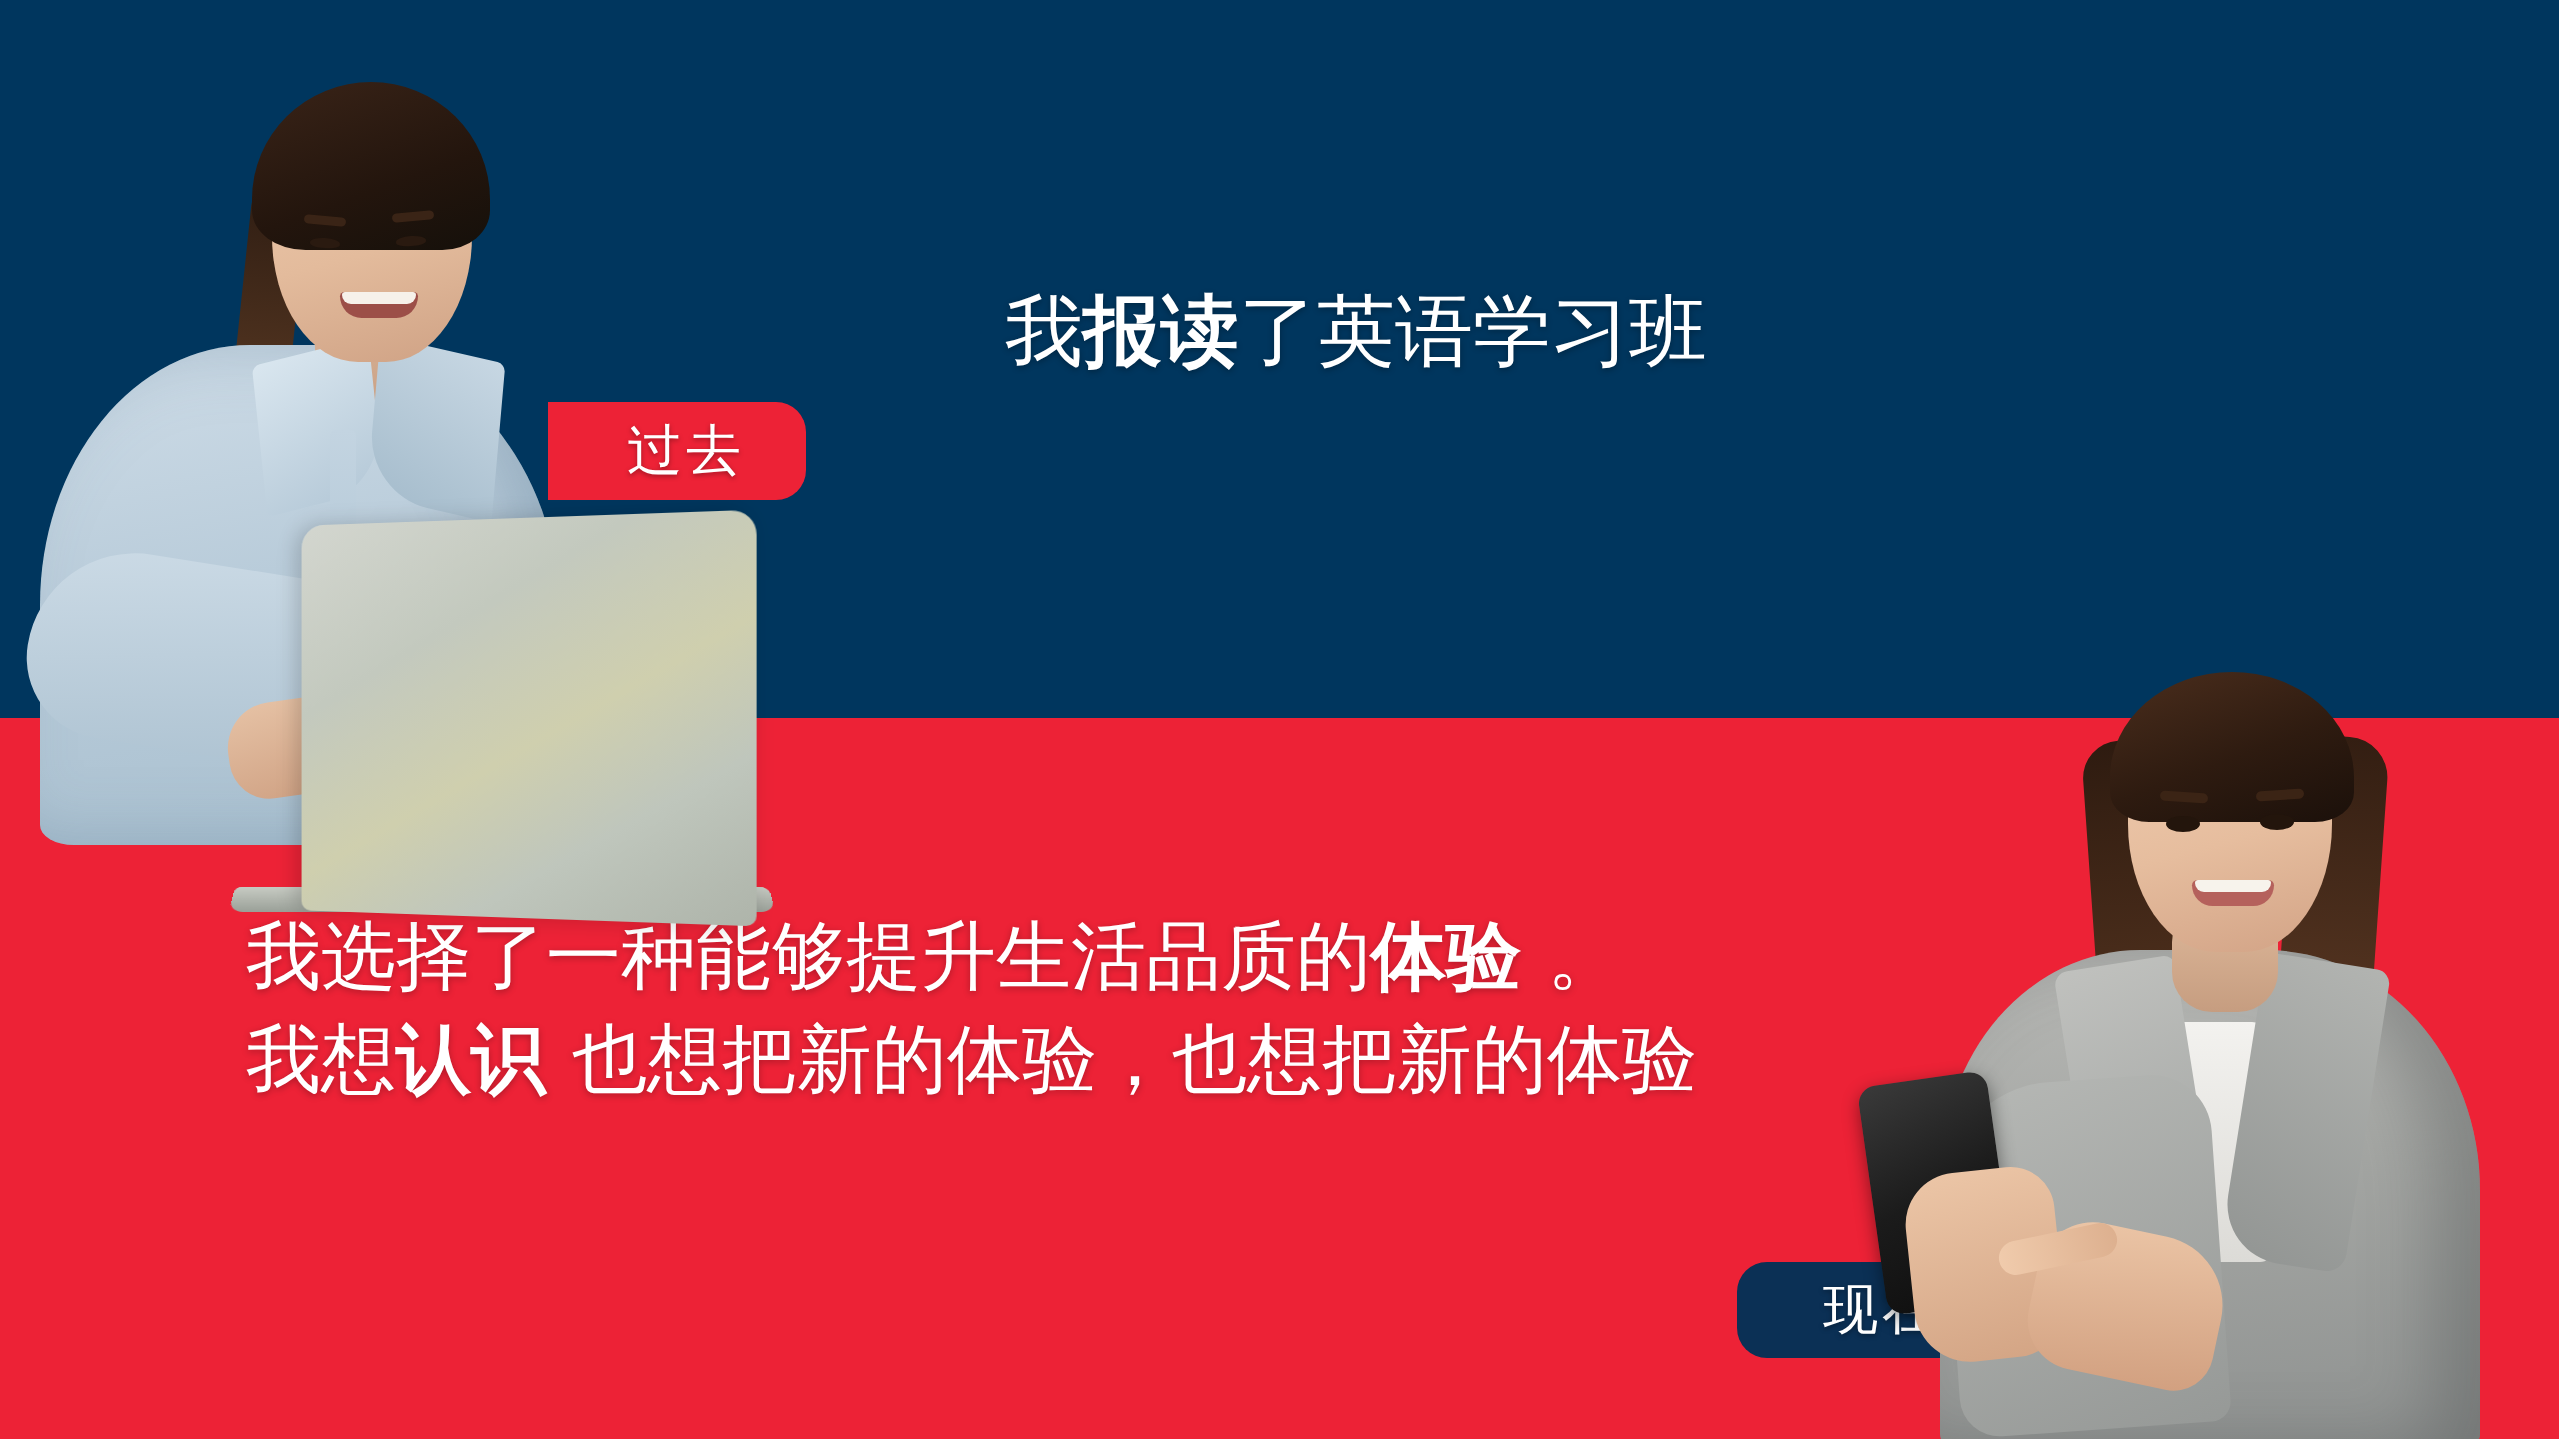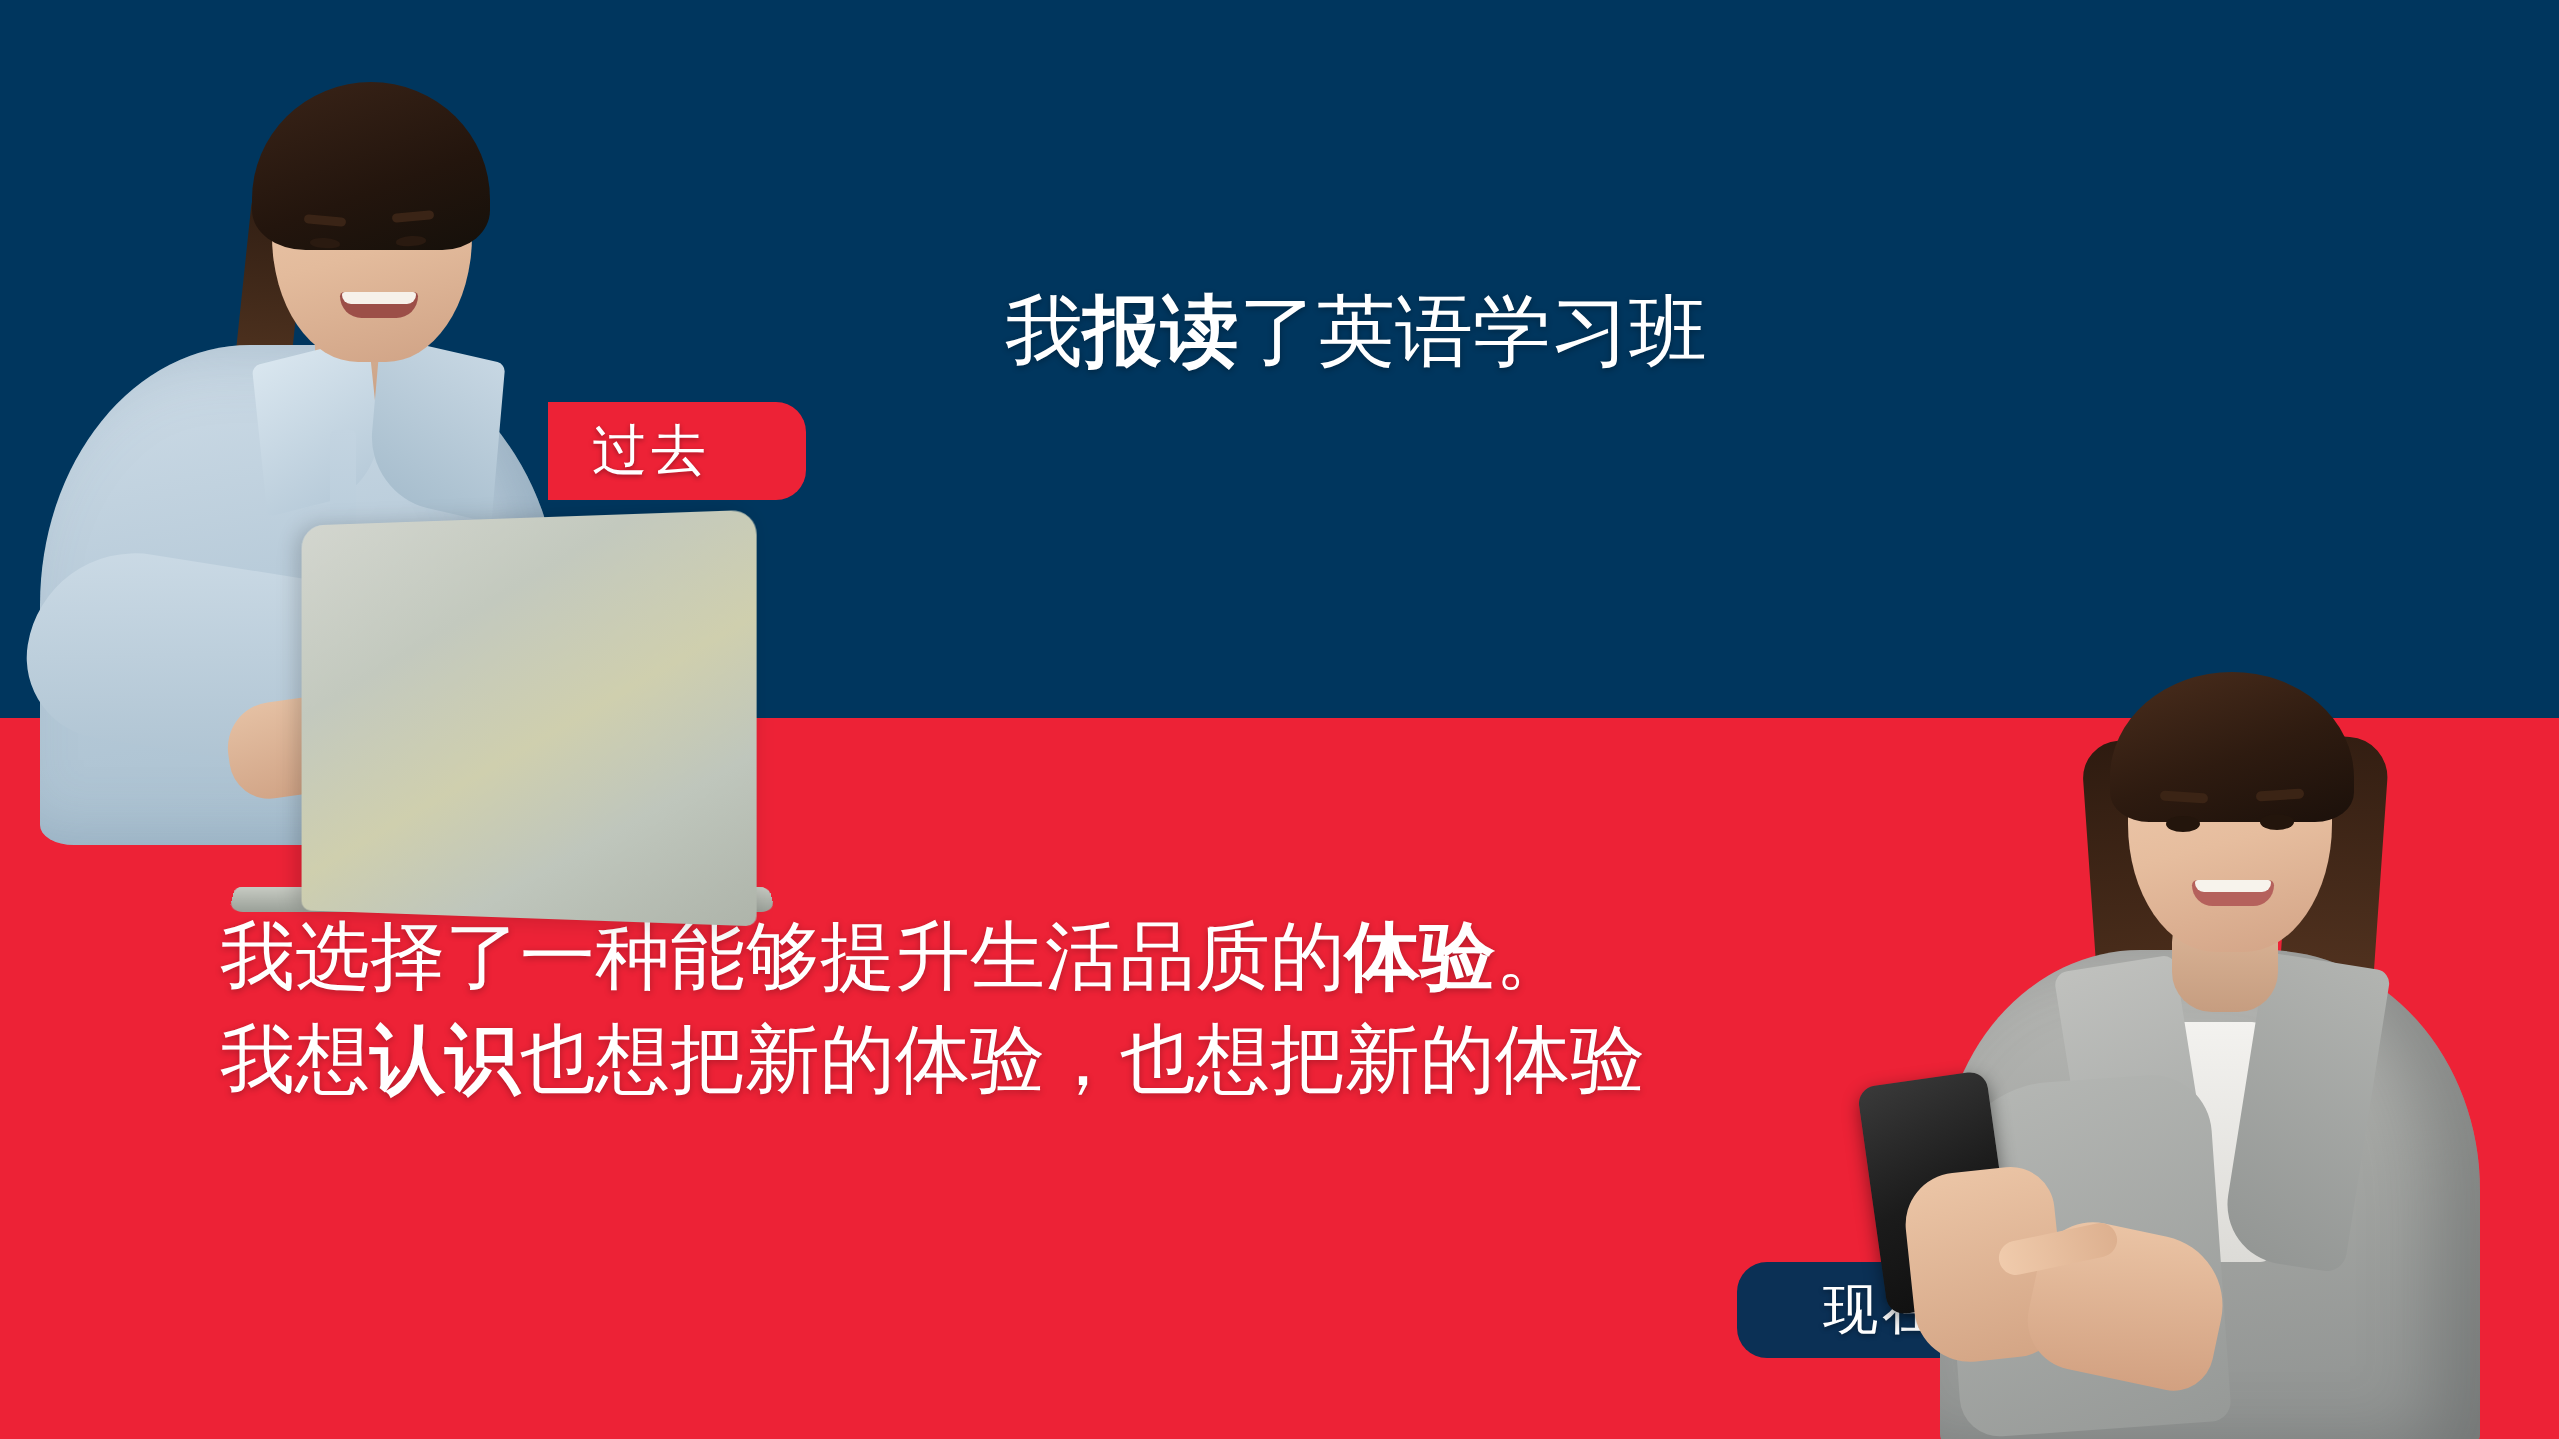--- a/index.html
+++ b/index.html
@@ -50,21 +50,21 @@
     position: absolute;
     left: 220px;
     top: 905px;
     color: #FFFFFF;
     font-size: 75px;
     line-height: 1.37;
     white-space: nowrap;
     text-shadow: 0 2px 7px rgba(0,0,0,0.28);
   }
   .body-copy .line { display: block; }
-  .body-copy .w-normal { font-weight: 400; }
+  .body-copy .w-normal { font-weight: 400; margin-left: 26px; }
   .body-copy .w-bold   { font-weight: 700; text-align: right; }
 
   
   .badge {
     position: absolute;
     display: flex;
     align-items: center;
     color: #FFFFFF;
     font-size: 55px;
     font-weight: 500;
@@ -72,21 +72,21 @@
     text-shadow: 0 2px 5px rgba(0,0,0,0.35);
   }
   .badge-past {
     left: 548px;
     top: 402px;
     width: 258px;
     height: 98px;
     background: #ED2236;
     border-top-right-radius: 30px;
     border-bottom-right-radius: 30px;
-    padding-left: 44px;
+    padding-left: 79px;
     box-sizing: border-box;
     z-index: 6;
   }
   .badge-now {
     left: 1737px;
     top: 1262px;
     width: 340px;
     height: 96px;
     background: #0B3055;
     border-top-left-radius: 30px;

